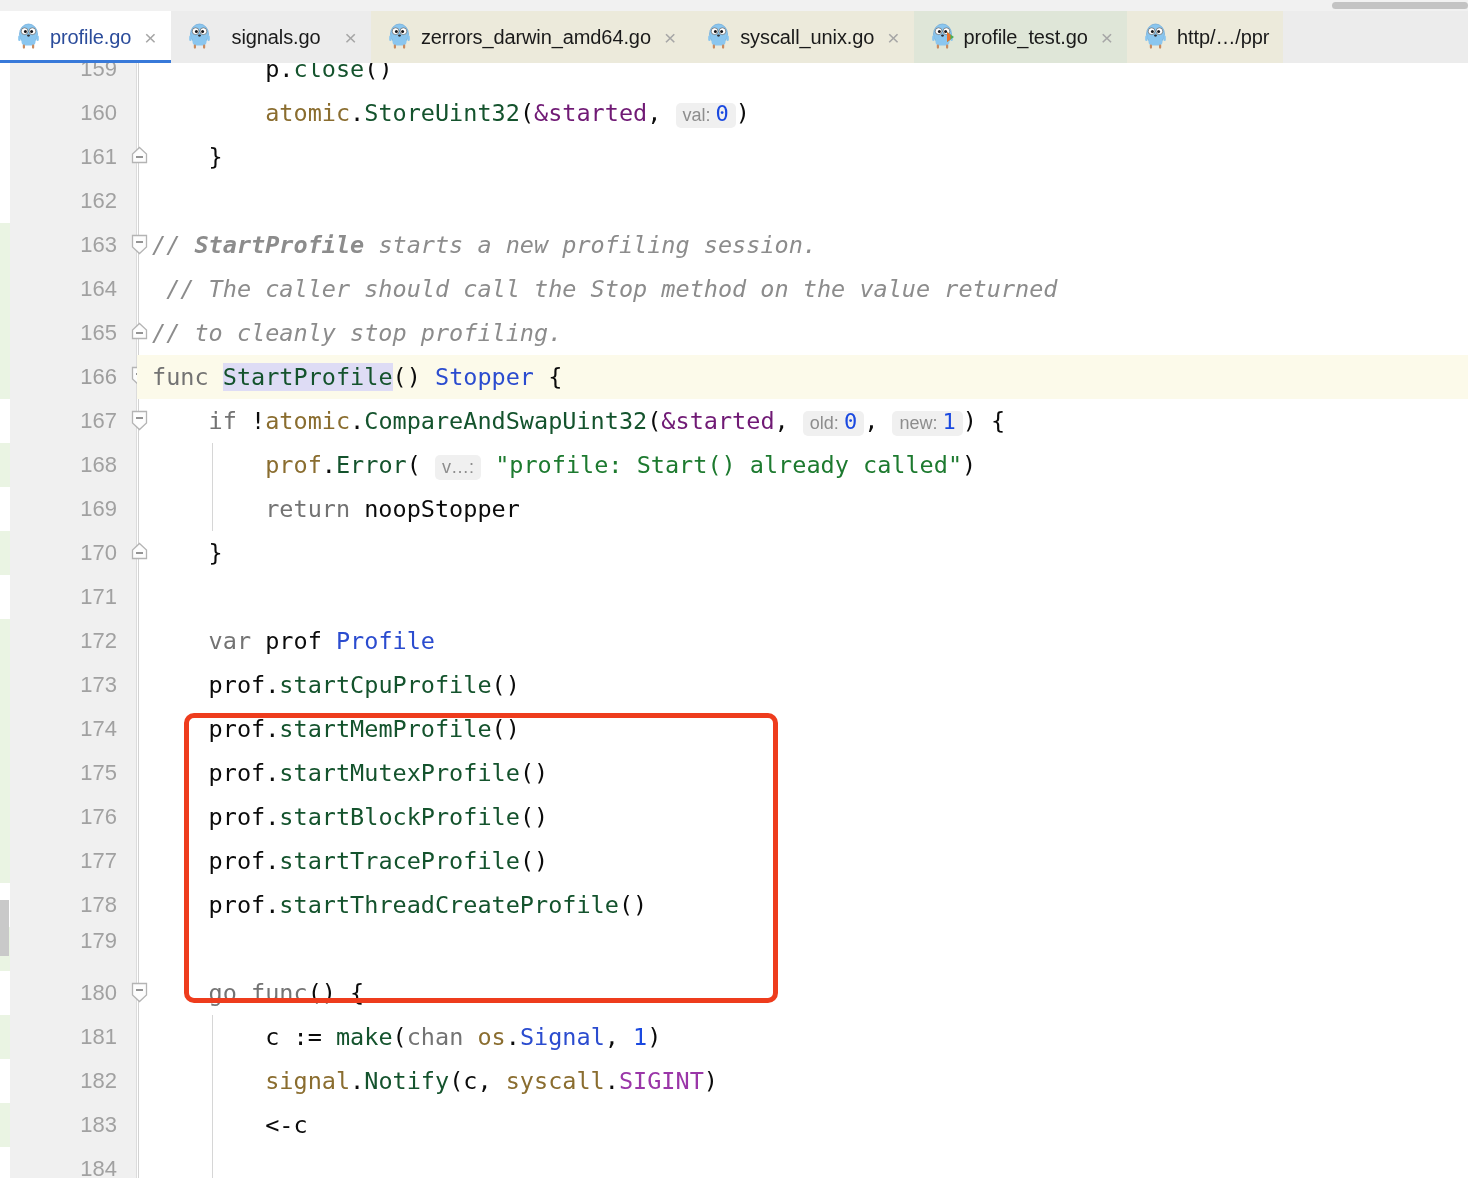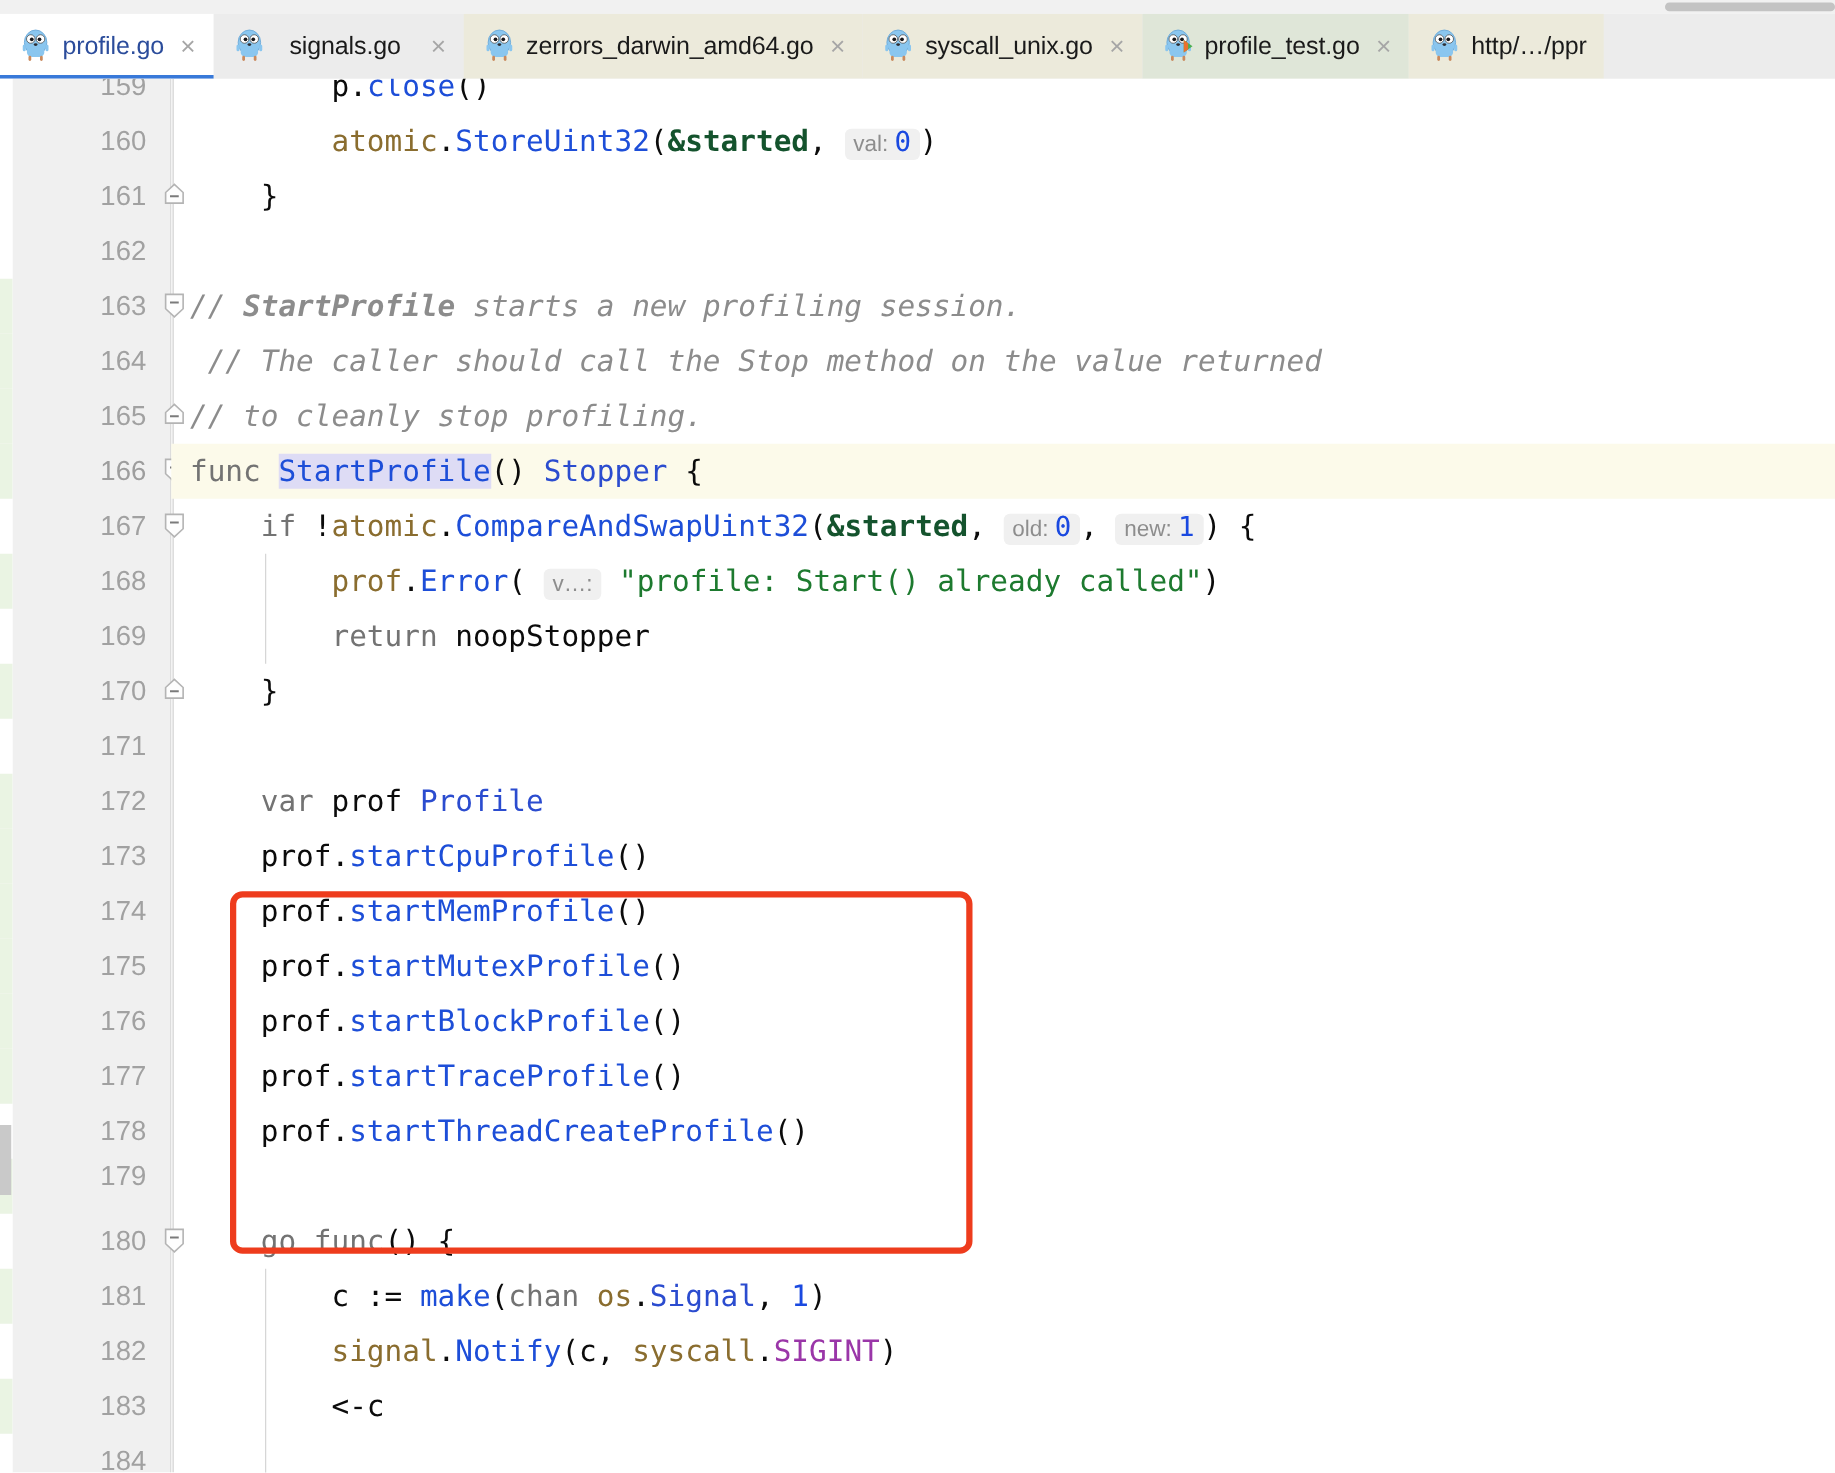--- a/index.html
+++ b/index.html
@@ -106,29 +106,29 @@
     position: absolute; left: 152px; right: 0; top: 0; height: 44px;
     line-height: 44px; font-size: 23.5px;
     white-space: pre;
     color: #0b0b0b;
   }
   .row.highlight .rowbg { background: #fcfaea; }
   .row.highlight .ln { color: #9d9d9d; }
 
   
   .kw      { color: #737373; }
-  .fn      { color: #1d4ed8; }
+  .fn      { color: #14532d; }
   .pkg     { color: #8a6d2f; }
   .type    { color: #2b4ccf; }
   .str     { color: #1d7a2f; }
   .num     { color: #1a49e0; }
   .const   { color: #9a36a8; }
   .cmt     { color: #8c8c8c; font-style: italic; font-family: "DejaVu Sans Mono","Liberation Mono",monospace; }
   .plain   { color: #0b0b0b; }
-  .boldsym { color: #14532d; font-weight: bold; }
+  .boldsym { color: #701a75; font-weight: normal; }
   .sel     { background: #dedcf5; }
 
   .hint {
     background: #f0f0f0; border-radius: 5px;
     padding: 2px 7px 3px 7px;
     font-size: 18px; color: #8d8d8d;
     font-family: "Liberation Sans", sans-serif;
   }
   .hint .num { font-family: "DejaVu Sans Mono","Liberation Mono",monospace; font-size: 22px; }
 

